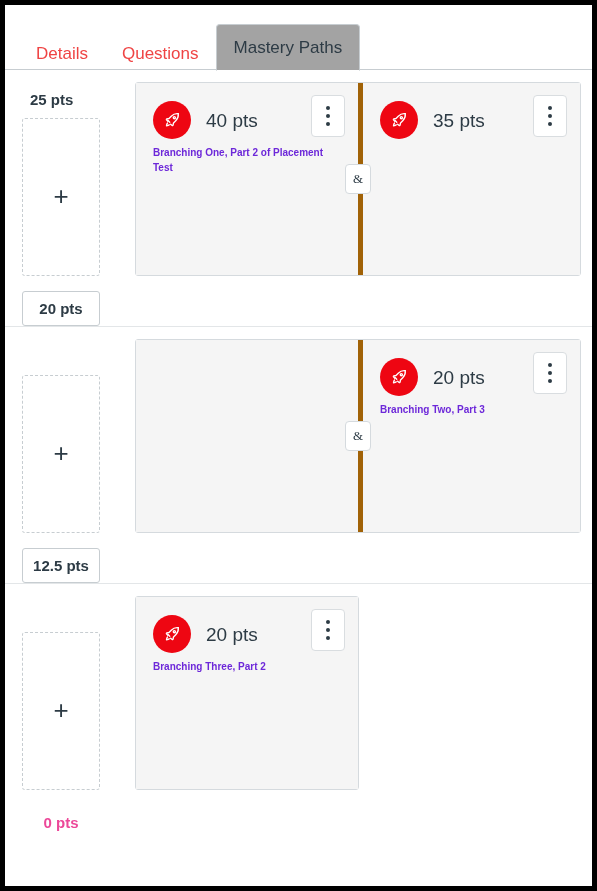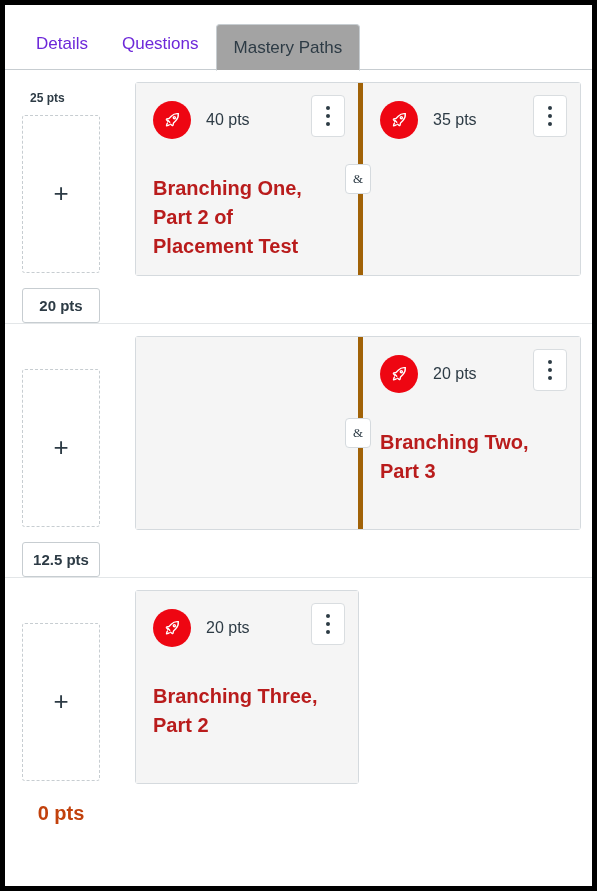--- a/index.html
+++ b/index.html
@@ -40,22 +40,22 @@
     left: 0;
     right: 0;
     bottom: 0;
     height: 1px;
     background: #c7cdd1;
   }
   .tab {
     position: relative;
     font-size: 17px;
     line-height: 1;
-    padding: 0 17px 18px 17px;
-    color: #6d28d9;
+    padding: 0 17px 8px 17px;
+    color: #ef4444;
     cursor: pointer;
     white-space: nowrap;
   }
   .tab.active {
     color: #2d3b45;
     background: #a3a3a3;
     border: 1px solid #c7cdd1;
     border-bottom-color: #ffffff;
     border-radius: 4px 4px 0 0;
     padding: 14px 17px 14px 17px;
@@ -79,21 +79,21 @@
   }
 
   
   .leftcol {
     width: 130px;
     flex: 0 0 130px;
     box-sizing: border-box;
     padding-left: 17px;
   }
   .total-pts {
-    font-size: 12px;
+    font-size: 15px;
     font-weight: bold;
     color: #2d3b45;
     padding: 22px 0 11px 8px;
     line-height: 1;
   }
   .total-pts.spacer {
     visibility: hidden;
   }
   .placeholder {
     width: 78px;
@@ -132,23 +132,23 @@
     white-space: nowrap;
     cursor: pointer;
   }
   .score-plain {
     margin-top: 15px;
     width: 78px;
     height: 35px;
     display: flex;
     align-items: center;
     justify-content: center;
-    font-size: 20px;
+    font-size: 15px;
     font-weight: bold;
-    color: #c2410c;
+    color: #ec4899;
     white-space: nowrap;
   }
 
   
   .cardgroup {
     position: relative;
     display: flex;
     margin-top: 12px;
     margin-bottom: 22px;
     border: 1px solid #d5dade;
@@ -179,21 +179,21 @@
     height: 38px;
     flex: 0 0 38px;
     border-radius: 50%;
     background: #ee0612;
     display: flex;
     align-items: center;
     justify-content: center;
   }
   .rocket svg { display: block; }
   .card-pts {
-    font-size: 16px;
+    font-size: 19px;
     color: #2d3b45;
     margin-left: 15px;
     line-height: 1;
   }
   .kebab {
     position: absolute;
     right: -4px;
     top: -5px;
     width: 34px;
     height: 42px;
@@ -209,24 +209,24 @@
   }
   .kebab i {
     display: block;
     width: 4px;
     height: 4px;
     border-radius: 50%;
     background: #2d3b45;
     margin: 2px 0;
   }
   .card-title {
-    margin-top: 34px;
-    font-size: 20px;
+    margin-top: 6px;
+    font-size: 10px;
     font-weight: bold;
-    color: #b91c1c;
+    color: #6d28d9;
     line-height: 1.45;
     max-width: 180px;
   }
 
   
   .connector {
     position: absolute;
     left: 222px;
     top: 50%;
     transform: translate(-50%, -50%);

